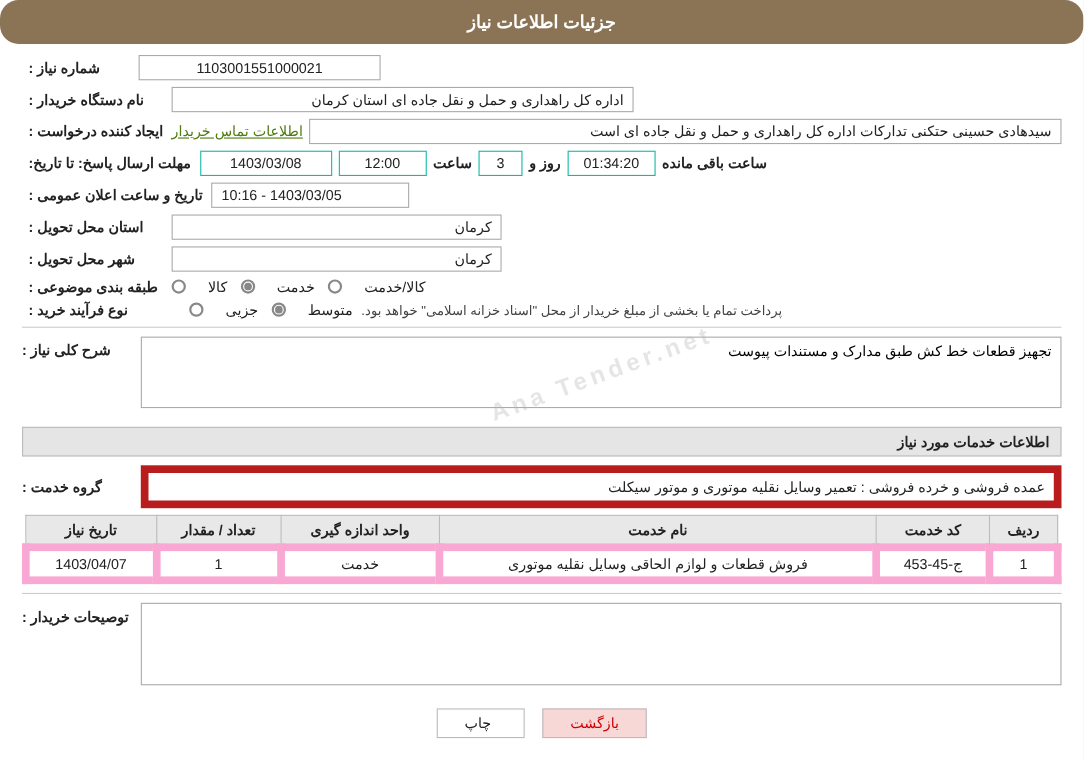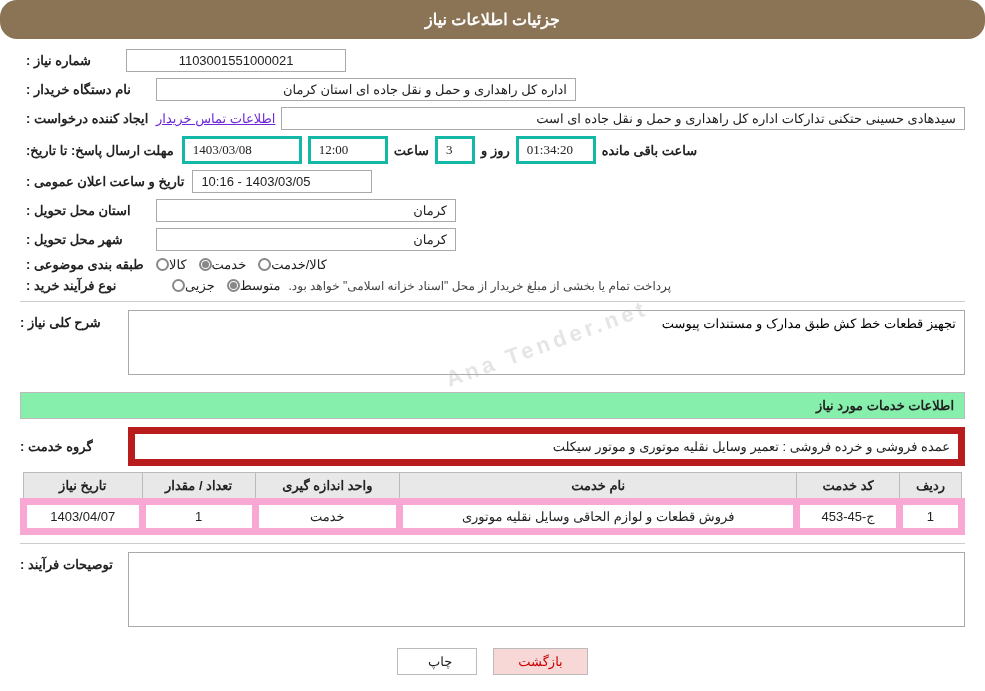--- a/index.html
+++ b/index.html
@@ -22,21 +22,21 @@
       text-align: center;
       padding: 10px 0;
       font-size: 16px;
       font-weight: bold;
       border-radius: 17px;
     }
     .content {
       padding: 10px 20px 20px 20px;
     }
     .section-title {
-      background: #86efac;
+      background: #e5e5e5;
       border: 1px solid #bbb;
       padding: 5px 10px;
       font-weight: bold;
       margin-top: 14px;
       margin-bottom: 8px;
       text-align: right;
     }
     .info-row {
       display: flex;
       align-items: center;
@@ -79,37 +79,36 @@
       justify-content: flex-end;
       align-items: center;
       margin-bottom: 6px;
       gap: 8px;
     }
     .small-label {
       white-space: nowrap;
       font-weight: bold;
     }
     .small-box {
-      border: 3px solid #14b8a6;
+      border: 1px solid #14b8a6;
       background: #fff;
       padding: 3px 8px;
       min-width: 80px;
-      text-align: left;
-      font-family: Liberation Serif, serif;
+      text-align: center;
     }
     .radio-group {
       display: flex;
       align-items: center;
       gap: 12px;
       direction: rtl;
     }
     .radio-item {
       display: flex;
       align-items: center;
-      gap: 0;
+      gap: 20px;
     }
     .radio-circle {
       width: 13px;
       height: 13px;
       border: 2px solid #888;
       border-radius: 50%;
       display: inline-block;
       position: relative;
       background: #fff;
     }
@@ -117,21 +116,21 @@
       content: '';
       width: 7px;
       height: 7px;
       border-radius: 50%;
       background: #888;
       position: absolute;
       top: 1px;
       left: 1px;
     }
     .contact-link {
-      color: #6d28d9;
+      color: #4d7c0f;
       cursor: pointer;
       text-decoration: underline;
     }
     .textarea-box {
       border: 1px solid #aaa;
       background: #fff;
       width: 100%;
       min-height: 70px;
       padding: 5px 8px;
       text-align: right;
@@ -164,21 +163,21 @@
       margin-top: 18px;
       margin-bottom: 10px;
     }
     .btn {
       padding: 5px 24px;
       border: 1px solid #bbb;
       cursor: pointer;
       font-family: Tahoma, Arial, sans-serif;
       font-size: 13px;
       min-width: 80px;
-      text-align: right;
+      text-align: left;
     }
     .btn-print {
       background: #fff;
       color: #222;
     }
     .btn-back {
       background: #f8d7d7;
       color: #c00;
       border-color: #d9aaa;
     }
@@ -381,21 +380,21 @@
           </tr>
         </tbody>
     </table>
 
     <hr class="divider">
 
     <div class="sherh-row">
       <div style="flex:1;">
         <textarea class="textarea-box" style="width: 100%; min-height: 75px;"></textarea>
       </div>
-      <div class="sherh-label">توصیحات فرآیند :</div>
+      <div class="sherh-label">توصیحات خریدار :</div>
     </div>
 
     <div class="bottom-buttons">
       <button class="btn btn-back">بازگشت</button>
       <button class="btn btn-print">چاپ</button>
     </div>
 
   </div>
 </div>
 

